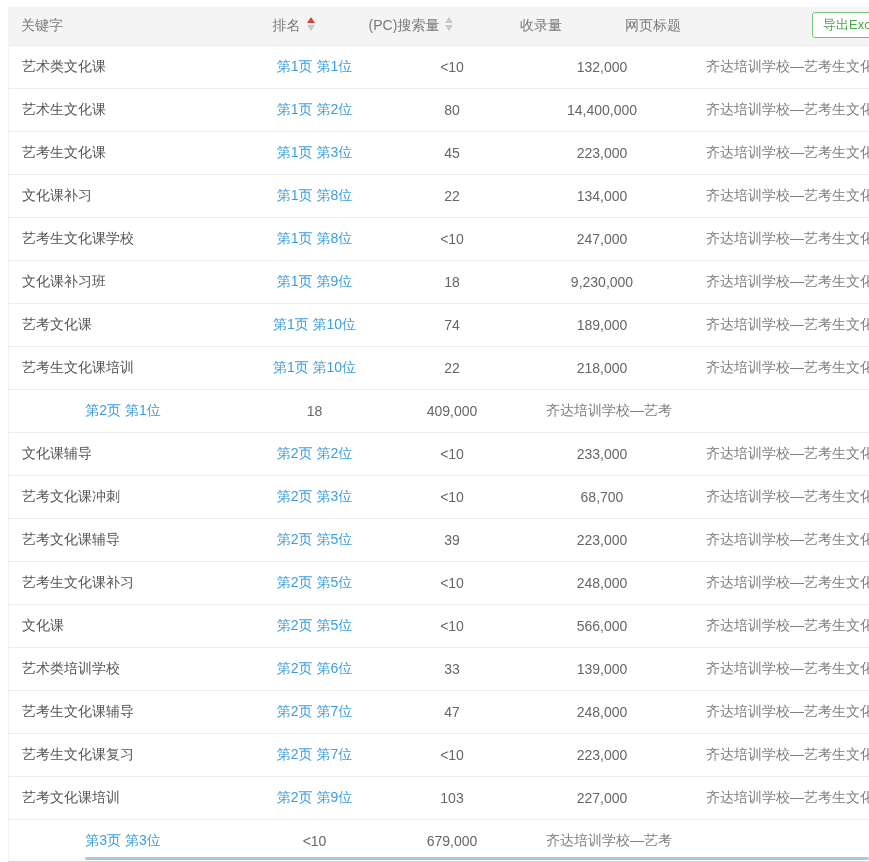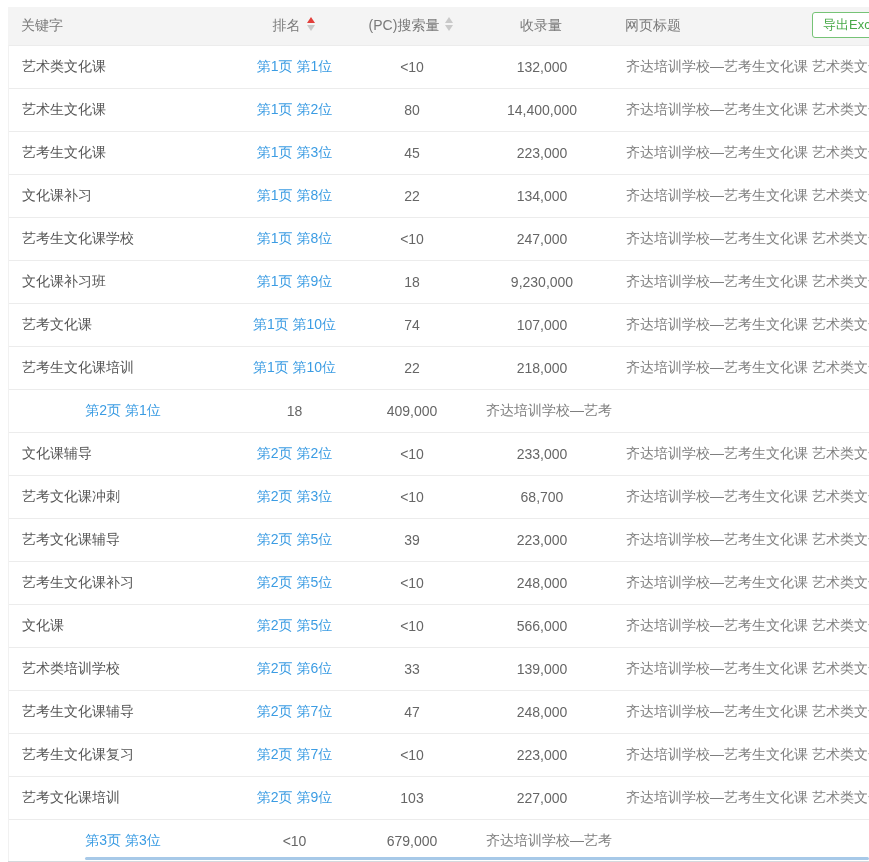--- a/index.html
+++ b/index.html
@@ -28,21 +28,21 @@
   .hcell.c1{padding-left:13px;}
   .hcell.c2,.hcell.c3,.hcell.c4{justify-content:center;}
   .hcell.c5{padding-left:14px;}
   .sort{display:inline-flex;flex-direction:column;margin-left:6px;cursor:pointer;}
   .caret-up{width:0;height:0;border-left:4px solid transparent;border-right:4px solid transparent;
     border-bottom:6px solid var(--caret);margin-bottom:2px;}
   .caret-down{width:0;height:0;border-left:4px solid transparent;border-right:4px solid transparent;
     border-top:6px solid var(--caret);}
   .caret-up.active{border-bottom-color:var(--caret-active);}
   .table-body{border-left:1px solid #f1f1f1;}
-  .row{height:42px;border-top:1px solid var(--border);background:#fff;}
+  .row{height:42px;border-top:1px solid var(--border);background:#fff;gap:20px;}
   .cell{overflow:hidden;white-space:nowrap;}
   .cell.keyword{padding-left:13px;color:var(--text-keyword);}
   .cell.rank,.cell.num{text-align:center;}
   .rank-link{color:var(--link);text-decoration:none;cursor:pointer;}
   .cell.num{color:var(--text-num);}
   .cell.title{padding-left:14px;color:var(--text-title);}
   .export-btn{
     position:absolute;left:812px;top:12px;height:26px;line-height:24px;
     padding:0 10px;background:#ffffff;border:1px solid var(--btn-border);
     border-radius:3px;color:var(--btn-green);font-size:13px;
@@ -143,21 +143,21 @@
     <div class="cell num">9,230,000</div>
     <div class="cell title">齐达培训学校—艺考生文化课 艺术类文化课</div>
   </div>
 
   <div class="row grid-row">
     <div class="cell keyword">艺考文化课</div>
     <div class="cell rank">
       <a class="rank-link">第1页 第10位</a>
     </div>
     <div class="cell num">74</div>
-    <div class="cell num">107,000</div>
+    <div class="cell num">189,000</div>
     <div class="cell title">齐达培训学校—艺考生文化课 艺术类文化课</div>
   </div>
 
   <div class="row grid-row">
     <div class="cell keyword">艺考生文化课培训</div>
     <div class="cell rank">
       <a class="rank-link">第1页 第10位</a>
     </div>
     <div class="cell num">22</div>
     <div class="cell num">218,000</div>

